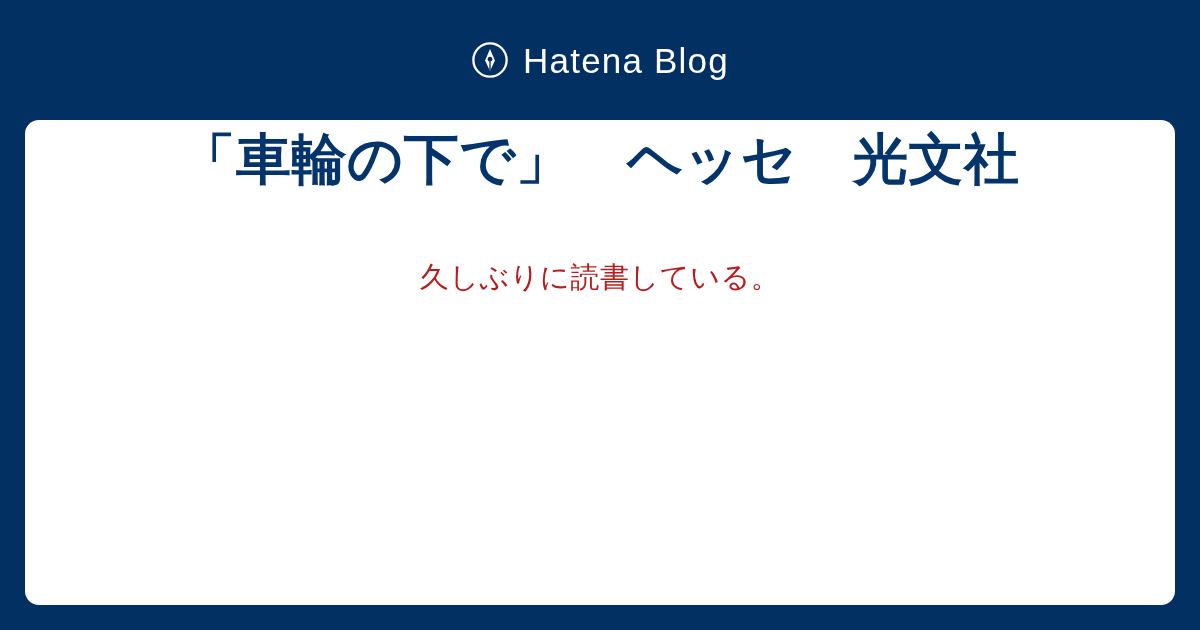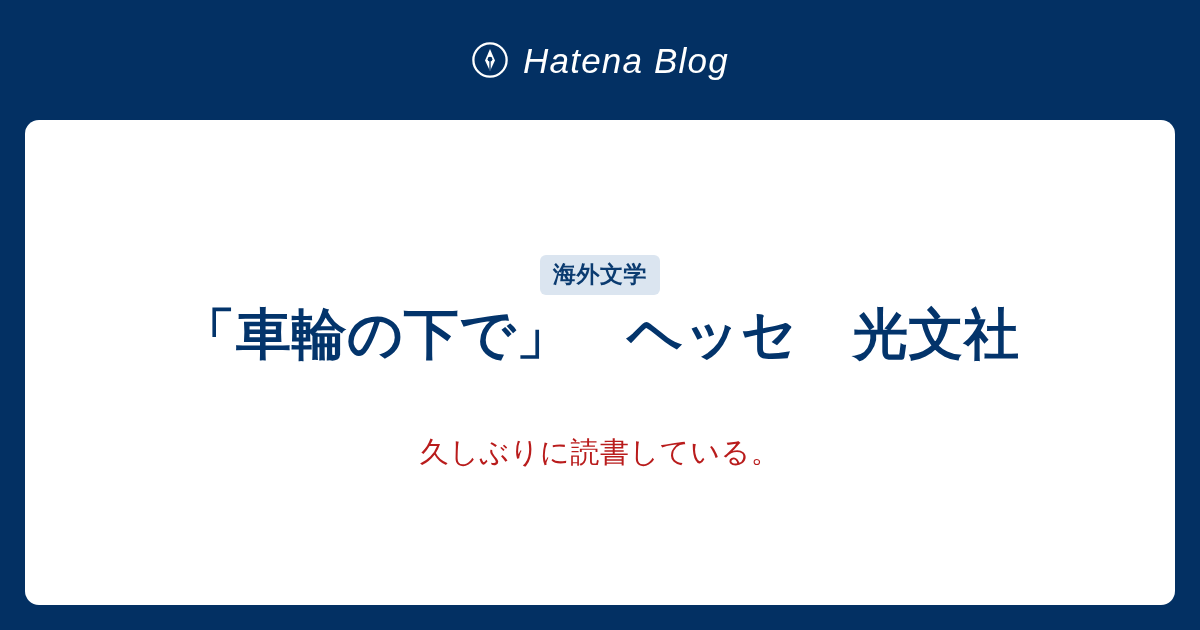--- a/index.html
+++ b/index.html
@@ -27,21 +27,20 @@
   .brand-header {
     position: absolute;
     top: 0;
     left: 0;
     width: 1200px;
     height: 120px;
     display: flex;
     align-items: center;
     justify-content: center;
     gap: 14px;
-    font-style: italic;
   }
 
   .brand-logo-icon {
     width: 38px;
     height: 38px;
     display: block;
     flex: 0 0 auto;
   }
 
   .brand-wordmark {
@@ -116,20 +115,19 @@
         <circle cx="20" cy="20" r="17.5" fill="none" stroke="#ffffff" stroke-width="2.4"></circle>
         <path d="M20 8.5 L25.2 20.5 L20 31.5 L14.8 20.5 Z" fill="#ffffff"></path>
         <circle cx="20" cy="19.2" r="2.5" fill="#033063"></circle>
         <rect x="19.3" y="20.6" width="1.4" height="10.6" fill="#033063"></rect>
       </svg>
     </span>
     <span class="brand-wordmark">Hatena Blog</span>
   </div>
 
   <div class="content-card">
-    <div class="category-badge">海外文学</div>
 
     <div class="entry-title">「車輪の下で」　ヘッセ　光文社</div>
 
     <div class="blog-name">久しぶりに読書している。</div>
   </div>
 
 </div>
 
 </body></html>

